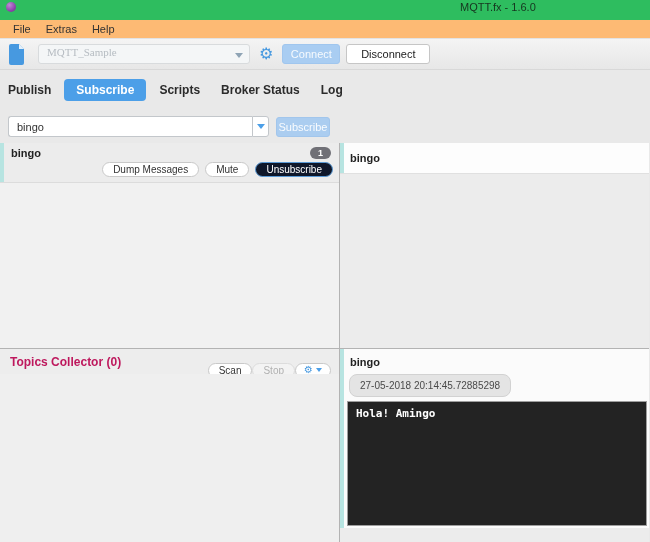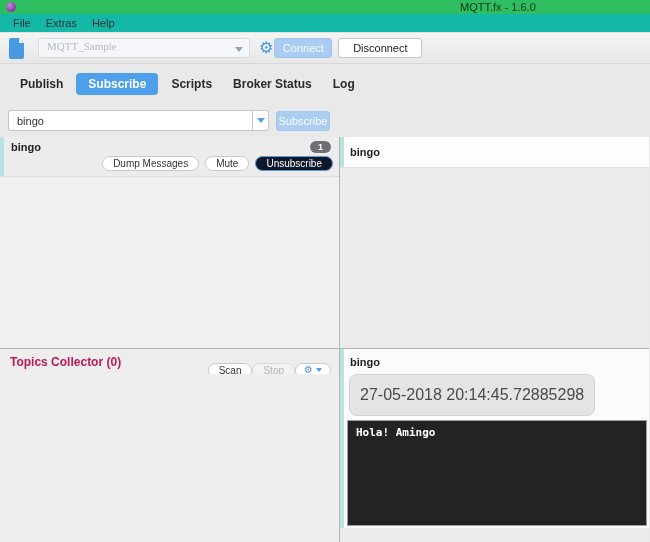--- a/index.html
+++ b/index.html
@@ -2,47 +2,47 @@
 <html><head>
 <meta charset="utf-8">
 <style>
   * { margin:0; padding:0; box-sizing:border-box; }
   html,body { width:650px; height:542px; overflow:hidden; }
   body { font-family:"Liberation Sans", sans-serif; background:#e9e9e9; color:#222; }
 
   .window { width:650px; height:542px; display:flex; flex-direction:column; }
 
   
-  .titlebar { height:14px; background:#2ebd5f; position:relative; flex:0 0 auto; }
+  .titlebar { height:20px; background:#2ebd5f; position:relative; flex:0 0 auto; }
   .app-icon { position:absolute; left:6px; top:2px; width:10px; height:10px; border-radius:50%;
               background:radial-gradient(circle at 35% 30%, #c08ad6, #8e44ad 60%, #6c3483); }
   .win-title { position:absolute; left:460px; top:0; font-size:11px; line-height:14px; color:#17351f; }
 
   
-  .menubar { height:19px; background:#14b8a6; border-bottom:1px solid #e2e2e2; display:flex; align-items:center; flex:0 0 auto; }
+  .menubar { height:19px; background:#fdba74; border-bottom:1px solid #e2e2e2; display:flex; align-items:center; flex:0 0 auto; }
   .menu-item { font-size:11px; color:#333; margin-left:11px; padding:0 2px; }
 
   
   .toolbar { height:31px; background:linear-gradient(#f4f4f4,#e7e7e7); border-bottom:1px solid #d8d8d8;
              display:flex; align-items:center; flex:0 0 auto; }
   .file-icon { margin-left:8px; width:17px; height:21px; flex:0 0 auto; }
   .profile-combo { margin-left:13px; width:212px; height:20px; background:#f4f6f7; border:1px solid #d8dbdd;
                    border-radius:3px; position:relative; display:flex; align-items:center; }
   .profile-combo input { width:100%; height:100%; border:none; background:transparent; outline:none;
                          font-size:11px; color:#b6bcc2; padding:0 18px 4px 8px; font-family:Liberation Serif, serif; }
   .profile-combo input::placeholder { color:#b6bcc2; opacity:1; }
   .combo-arrow { position:absolute; right:6px; top:8px; width:0; height:0;
                  border-left:4px solid transparent; border-right:4px solid transparent; border-top:5px solid #8fa4b5; }
   .gear-glyph { margin-left:9px; font-size:16px; line-height:16px; color:#4799e0; font-family:"DejaVu Sans",sans-serif; }
   .btn { font-size:11px; border-radius:3px; height:20px; display:inline-flex; align-items:center; justify-content:center; }
-  .btn-connect { margin-left:1px; width:58px; background:#a9cdf2; color:rgba(255,255,255,.9); border:1px solid #a0c6ee; }
+  .btn-connect { margin-left:9px; width:58px; background:#a9cdf2; color:rgba(255,255,255,.9); border:1px solid #a0c6ee; }
   .btn-disconnect { margin-left:6px; width:84px; background:#ffffff; color:#222; border:1px solid #c6c6c6; }
 
   
-  .tabs { height:40px; display:flex; align-items:center; padding-left:12px; flex:0 0 auto; }
+  .tabs { height:40px; display:flex; align-items:center; padding-left:0; flex:0 0 auto; }
   .tab { font-size:12px; font-weight:bold; color:#2b2b2b; padding:4px 8px; margin-right:5px; }
   .tab.active { background:#4c9fe8; color:#fff; border-radius:4px; padding:4px 12px; }
 
   
   .subbar { height:33px; display:flex; align-items:center; padding-left:8px; flex:0 0 auto; }
   .topic-combo { display:flex; height:21px; }
   .topic-input { width:244px; height:21px; border:1px solid #c3c7cb; border-right:none; border-radius:3px 0 0 3px;
                  background:#fff; font-size:11px; color:#333; padding:0 8px; outline:none; font-family:"Liberation Sans",sans-serif; }
   .topic-dd { width:17px; height:21px; border:1px solid #c3c7cb; border-radius:0 3px 3px 0; background:#fff;
               display:flex; align-items:center; justify-content:center; }
@@ -74,21 +74,21 @@
   .pill-gear .tri { width:0; height:0; border-left:3px solid transparent; border-right:3px solid transparent; border-top:4px solid #4c9fe8; }
   .left-bottom { height:168px; background:#efefef; }
 
   .msg-row { height:31px; background:#fdfdfd; border-bottom:1px solid #e0e0e0; position:relative; display:flex; align-items:center; }
   .msg-row .topic { font-size:11px; font-weight:bold; margin-left:10px; color:#222; }
   .right-empty { flex:1 1 auto; background:#ececec; }
 
   .detail { height:180px; background:#fbfbfb; border-top:1px solid #b3b3b3; position:relative; padding-left:4px; display:flex; flex-direction:column; }
   .detail-topic { font-size:11px; font-weight:bold; color:#222; padding:7px 0 6px 6px; }
   .ts-pill { margin-left:5px; width:fit-content; background:#e4e4e4; border:1px solid #d2d2d2; border-radius:8px;
-             font-size:16px; color:#4a4a4a; padding:11px 10px;text-align:center; }
+             font-size:10px; color:#4a4a4a; padding:5px 10px;text-align:center; }
   .terminal { margin:4px 2px 2px 3px; flex:1 1 auto; background:#232323; border:1px solid #9e9e9e;
               font-family:"DejaVu Sans Mono", monospace; font-size:11px; font-weight:bold; color:#fff; padding:5px 8px; }
   .right-bottom { height:14px; background:#ececec; }
 </style>
 </head>
 <body>
 
 <div class="window">
 
   <div class="titlebar">

